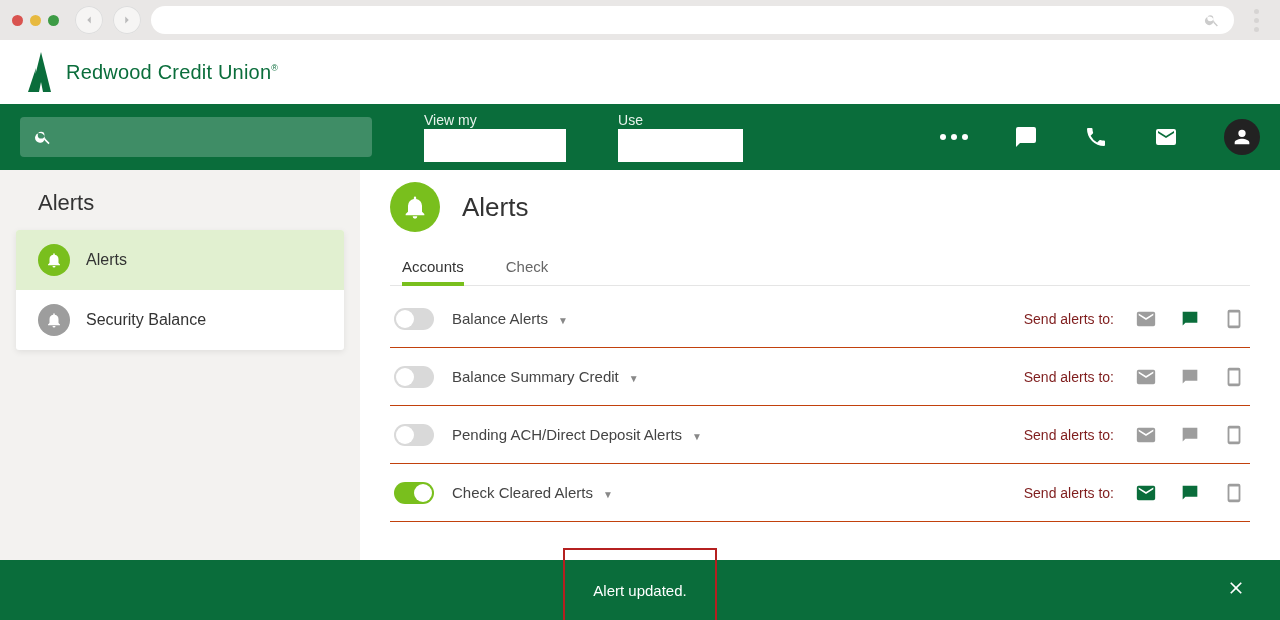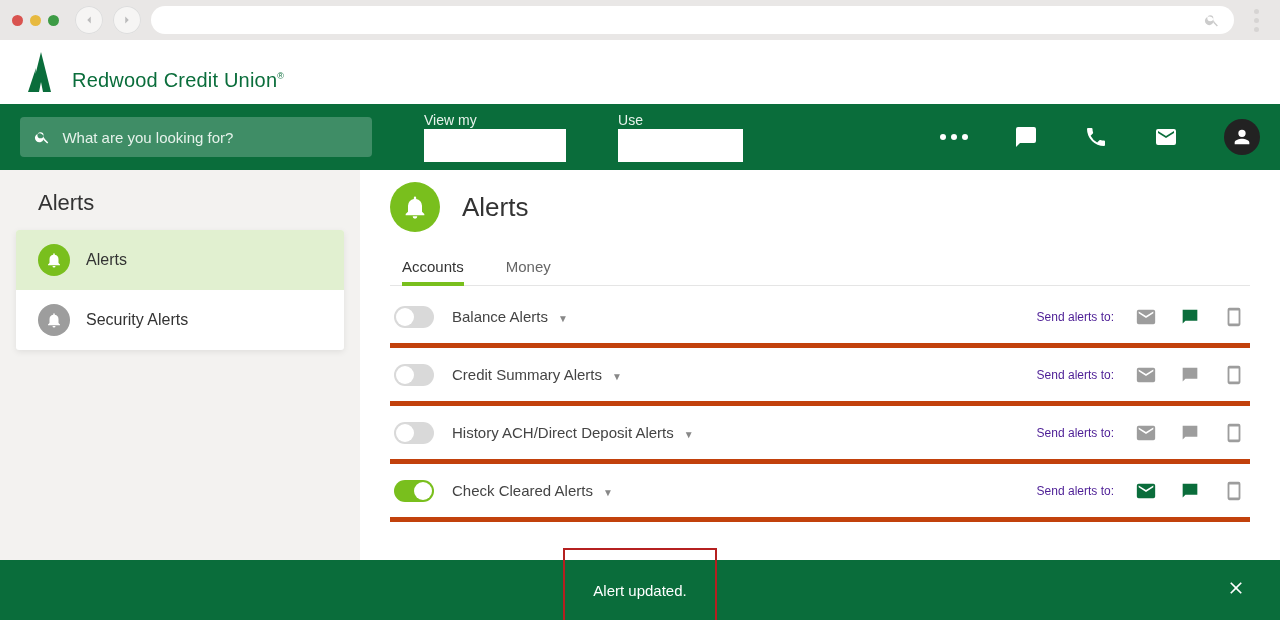--- a/index.html
+++ b/index.html
@@ -12,21 +12,21 @@
   .dot.red{background:#d9534f;} .dot.yel{background:#e7b93f;} .dot.grn{background:#3d9b45;}
   .navbtn{width:28px;height:28px;border-radius:50%;background:#f6f5f4;display:flex;align-items:center;justify-content:center;box-shadow:inset 0 0 0 1px #ddd;}
   .navbtn svg{fill:#bbb;width:14px;height:14px;}
   .url{flex:1;height:28px;background:#fff;border-radius:14px;display:flex;align-items:center;justify-content:flex-end;padding:0 14px;}
   .url svg{fill:#ccc;width:16px;height:16px;}
   .menudots{width:24px;display:flex;flex-direction:column;gap:4px;align-items:center;}
   .menudots span{width:5px;height:5px;border-radius:50%;background:#d6d4d3;}
 
   
   .logorow{background:#fff;height:64px;display:flex;align-items:center;padding:0 28px;}
-  .logo{display:flex;align-items:flex-end;gap:18px;}
+  .logo{display:flex;align-items:center;gap:12px;}
   .logo-mark{width:26px;height:40px;position:relative;}
   .logo-mark svg{fill:#0a6d3b;}
   .logo-text{color:#0a6d3b;font-size:20px;font-weight:500;letter-spacing:0.2px;}
   .logo-text sup{font-size:9px;vertical-align:super;}
 
   
   .gnav{background:#0a6d3b;height:66px;display:flex;align-items:center;padding:0 20px;color:#fff;gap:52px;}
   .search{background:rgba(255,255,255,0.22);border-radius:4px;height:40px;width:352px;display:flex;align-items:center;padding:0 14px;gap:12px;}
   .search svg{fill:#fff;width:18px;height:18px;}
   .search input{background:transparent;border:none;outline:none;color:#fff;font-size:15px;width:100%;}
@@ -60,28 +60,28 @@
   .mhead .bigicon{width:50px;height:50px;border-radius:50%;background:#79bf1d;display:flex;align-items:center;justify-content:center;}
   .mhead .bigicon svg{fill:#fff;width:28px;height:28px;}
   .mhead h1{font-size:26px;font-weight:400;color:#333;}
 
   .tabs{display:flex;gap:42px;border-bottom:1px solid #e5e5e5;padding:0 12px;}
   .tab{padding:8px 0 10px 0;font-size:15px;color:#666;cursor:pointer;position:relative;}
   .tab.active{color:#333;}
   .tab.active:after{content:'';position:absolute;left:0;right:0;bottom:-1px;height:4px;background:#79bf1d;}
 
   .rows{margin-top:4px;}
-  .row{display:flex;align-items:center;height:58px;border-bottom:5px solid #c2410c;padding:0 4px;}
+  .row{display:flex;align-items:center;height:58px;border-bottom:1px solid #c2410c;padding:0 4px;}
   .toggle{width:40px;height:22px;border-radius:11px;background:#d9d9d9;position:relative;flex-shrink:0;cursor:pointer;}
   .toggle .knob{position:absolute;top:2px;left:2px;width:18px;height:18px;border-radius:50%;background:#fff;}
   .toggle.on{background:#79bf1d;}
   .toggle.on .knob{left:auto;right:2px;}
   .rowlabel{margin-left:18px;font-size:15px;color:#444;}
   .rowlabel .chev{margin-left:10px;color:#888;font-size:10px;}
-  .sendto{margin-left:auto;font-size:12px;color:#4c1d95;margin-right:20px;}
+  .sendto{margin-left:auto;font-size:14px;color:#7f1d1d;margin-right:20px;}
   .chicons{display:flex;align-items:center;gap:20px;}
   .chicons .ci{width:24px;height:24px;display:flex;align-items:center;justify-content:center;cursor:pointer;}
   .chicons .ci svg{width:22px;height:22px;fill:#9d9d9d;}
   .chicons .ci.on svg{fill:#0a6d3b;}
 
   
   .toast{position:absolute;bottom:0;left:0;right:0;height:60px;background:#0a6d3b;color:#fff;display:flex;align-items:center;justify-content:center;font-size:15px;}
   .toast .msg{border:2px solid #b52020;padding:32px 28px;}
   .toast .close{position:absolute;right:34px;top:18px;cursor:pointer;}
   .toast .close svg{fill:#fff;width:20px;height:20px;}
@@ -126,21 +126,20 @@
     </div>
     <span class="logo-text"><span>Redwood Credit Union</span><sup>®</sup></span>
   </div>
 </div>
 
 <div class="gnav">
   <div class="search">
     <svg viewBox="0 0 24 24">
         <path d="M15.5 14h-.8l-.3-.3A6.5 6.5 0 1 0 14 15.5l.3.3v.8l5 5 1.5-1.5-5-5zm-6 0A4.5 4.5 0 1 1 14 9.5 4.5 4.5 0 0 1 9.5 14z"></path>
       </svg>
-    <input placeholder="What are you looking for?" style="">
   </div>
   <div class="navitems">
     <div class="navitem">
       <span class="pre">View my</span>
       <span class="main">Accounts</span>
     </div>
     <div class="navitem">
       <span class="pre">Use</span>
       <span class="main">Bill Pay</span>
     </div>
@@ -179,38 +178,38 @@
             </svg>
           </div>
         <span>Alerts</span>
       </div>
       <div class="sideitem">
         <div class="icon">
             <svg viewBox="0 0 24 24">
               <path d="M12 22a2 2 0 0 0 2-2h-4a2 2 0 0 0 2 2zm6-6V11a6 6 0 0 0-5-5.9V4a1 1 0 1 0-2 0v1.1A6 6 0 0 0 6 11v5l-2 2v1h16v-1z"></path>
             </svg>
           </div>
-        <span>Security Alerts</span>
+        <span>Security Balance</span>
       </div>
     </div>
   </div>
 
   <div class="main">
     <div class="mhead">
       <div class="bigicon">
           <svg viewBox="0 0 24 24">
             <path d="M12 22a2 2 0 0 0 2-2h-4a2 2 0 0 0 2 2zm6-6V11a6 6 0 0 0-5-5.9V4a1 1 0 1 0-2 0v1.1A6 6 0 0 0 6 11v5l-2 2v1h16v-1z"></path>
           </svg>
         </div>
       <h1>Alerts</h1>
     </div>
 
     <div class="tabs">
       <div class="tab active">Accounts</div>
-      <div class="tab">Money</div>
+      <div class="tab">Check</div>
     </div>
 
     <div class="rows">
 
       <div class="row">
         <div class="toggle">
             <div class="knob"></div>
           </div>
         <div class="rowlabel"><span>Balance Alerts</span><span class="chev">▼</span></div>
         <div class="sendto">Send alerts to:</div>
@@ -230,21 +229,21 @@
                 <path d="M7 2h10a2 2 0 0 1 2 2v16a2 2 0 0 1-2 2H7a2 2 0 0 1-2-2V4a2 2 0 0 1 2-2zm0 3v14h10V5z"></path>
               </svg>
             </div>
         </div>
       </div>
 
       <div class="row">
         <div class="toggle">
             <div class="knob"></div>
           </div>
-        <div class="rowlabel"><span>Credit Summary Alerts</span><span class="chev">▼</span></div>
+        <div class="rowlabel"><span>Balance Summary Credit</span><span class="chev">▼</span></div>
         <div class="sendto">Send alerts to:</div>
         <div class="chicons">
           <div class="ci">
               <svg viewBox="0 0 24 24">
                 <path d="M20 4H4a2 2 0 0 0-2 2v12a2 2 0 0 0 2 2h16a2 2 0 0 0 2-2V6a2 2 0 0 0-2-2zm0 4-8 5-8-5V6l8 5 8-5z"></path>
               </svg>
             </div>
           <div class="ci">
               <svg viewBox="0 0 24 24">
                 <path d="M4 4h16v12H7l-3 3z"></path>
@@ -255,21 +254,21 @@
                 <path d="M7 2h10a2 2 0 0 1 2 2v16a2 2 0 0 1-2 2H7a2 2 0 0 1-2-2V4a2 2 0 0 1 2-2zm0 3v14h10V5z"></path>
               </svg>
             </div>
         </div>
       </div>
 
       <div class="row">
         <div class="toggle">
             <div class="knob"></div>
           </div>
-        <div class="rowlabel"><span>History ACH/Direct Deposit Alerts</span><span class="chev">▼</span></div>
+        <div class="rowlabel"><span>Pending ACH/Direct Deposit Alerts</span><span class="chev">▼</span></div>
         <div class="sendto">Send alerts to:</div>
         <div class="chicons">
           <div class="ci">
               <svg viewBox="0 0 24 24">
                 <path d="M20 4H4a2 2 0 0 0-2 2v12a2 2 0 0 0 2 2h16a2 2 0 0 0 2-2V6a2 2 0 0 0-2-2zm0 4-8 5-8-5V6l8 5 8-5z"></path>
               </svg>
             </div>
           <div class="ci">
               <svg viewBox="0 0 24 24">
                 <path d="M4 4h16v12H7l-3 3z"></path>

